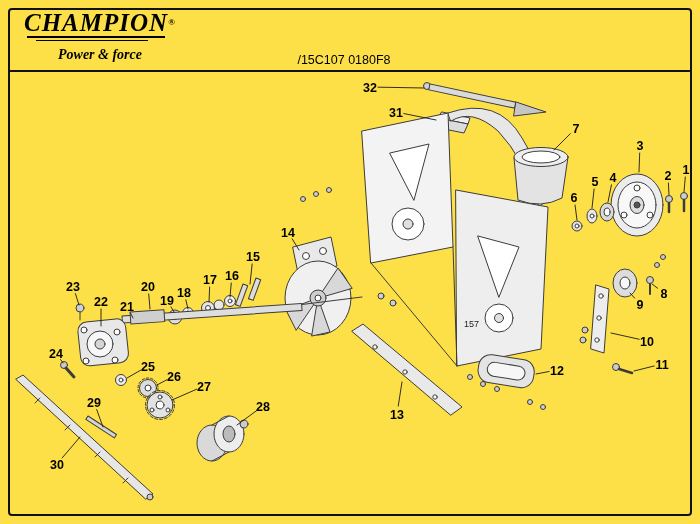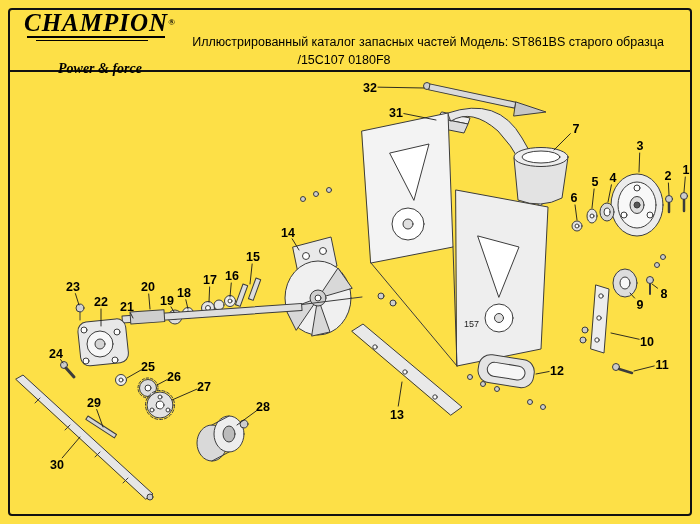--- a/index.html
+++ b/index.html
@@ -9,21 +9,21 @@
          border:2px solid #111;border-radius:4px;pointer-events:none;}
   .header-rule{position:absolute;left:8px;top:70px;width:684px;height:2px;background:#111;}
   .logo{position:absolute;left:24px;top:10px;width:150px;}
   .brand-line{white-space:nowrap;line-height:1;}
   .brand{font-family:"Liberation Serif",serif;font-style:italic;font-weight:bold;
          font-size:25px;letter-spacing:1px;}
   .reg{font-family:"Liberation Serif",serif;font-size:9px;vertical-align:super;font-weight:bold;}
   .logo-underline{height:2px;background:#000;width:138px;margin:1px 0 0 3px;}
   .logo-underline2{height:1px;background:#000;width:112px;margin:2px 0 0 12px;}
   .tagline{font-family:"Liberation Serif",serif;font-style:italic;font-weight:bold;
-           font-size:14px;margin:20px 0 0 34px;white-space:nowrap;}
+           font-size:14px;margin:6px 0 0 34px;white-space:nowrap;}
   .title1{position:absolute;left:168px;right:12px;top:35px;text-align:center;
           font-size:12.5px;white-space:nowrap;}
   .title2{position:absolute;left:8px;right:20px;top:53px;text-align:center;font-size:12.5px;}
   svg{position:absolute;left:0;top:0;}
   .part-num{font-family:"Liberation Sans",sans-serif;font-size:12.5px;font-weight:bold;
             fill:#000;stroke:none;}
   .housing-stamp{font-family:"Liberation Sans",sans-serif;font-size:9px;fill:#222;stroke:none;}
 </style>
 </head>
 <body>
@@ -34,21 +34,20 @@
 
   <div class="logo">
     <div class="brand-line">
       <span class="brand">CHAMPION</span><span class="reg">®</span>
     </div>
     <div class="logo-underline"></div>
     <div class="logo-underline2"></div>
     <div class="tagline">Power &amp; force</div>
   </div>
 
-  <div class="title1">Иллюстрированный каталог запасных частей Модель: ST861BS старого образца</div>
   <div class="title2">/15C107 0180F8</div>
 
   <svg width="700" height="524" viewBox="0 0 700 524">
     <g stroke="#3c3c3c" stroke-width="1" fill="none" stroke-linejoin="round" stroke-linecap="round">
 
       <g>
         <circle cx="427" cy="86" r="3.5" fill="#cfcfcf"></circle>
         <rect x="430" y="84" width="88" height="6" transform="rotate(12 430 84)" fill="#dadada"></rect>
         <polygon points="516,102 546,112 514,116" fill="#c6c6c6"></polygon>
       </g>

